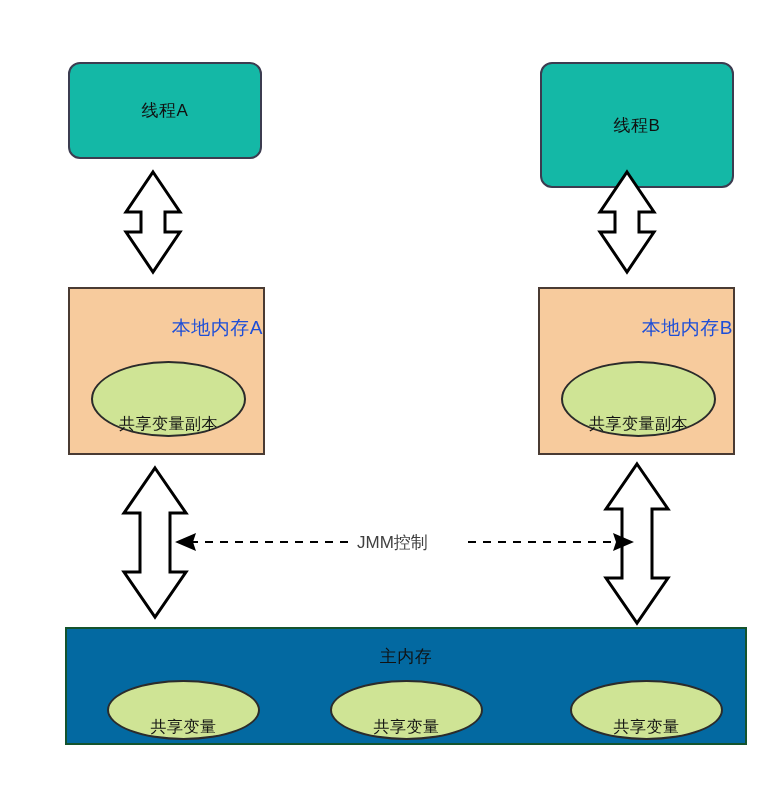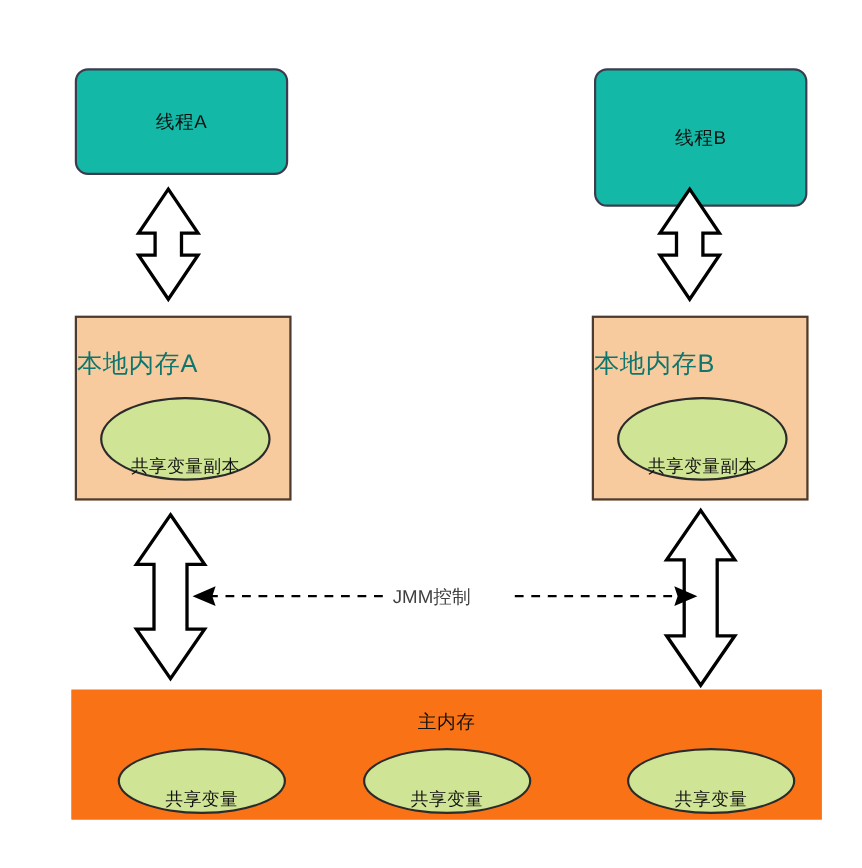--- a/index.html
+++ b/index.html
@@ -39,29 +39,29 @@
   .local-mem-box {
     background: #f7cb9d;
     border: 2px solid #4a3b33;
     display: block;
   }
   .local-mem-title {
     position: absolute;
     left: 0;
     right: 0;
     top: 26px;
-    text-align: left;
-    font-size: 23px;
-    color: #0f766e;
+    text-align: right;
+    font-size: 19px;
+    color: #1d4ed8;
   }
 
   
   .main-mem-box {
-    background: #f97316;
-    border: 2px solid #f97316;
+    background: #0369a1;
+    border: 2px solid #14532d;
     display: block;
   }
   .main-mem-title {
     position: absolute;
     left: 0;
     right: 0;
     top: 16px;
     text-align: center;
     font-size: 17px;
     color: #111111;

